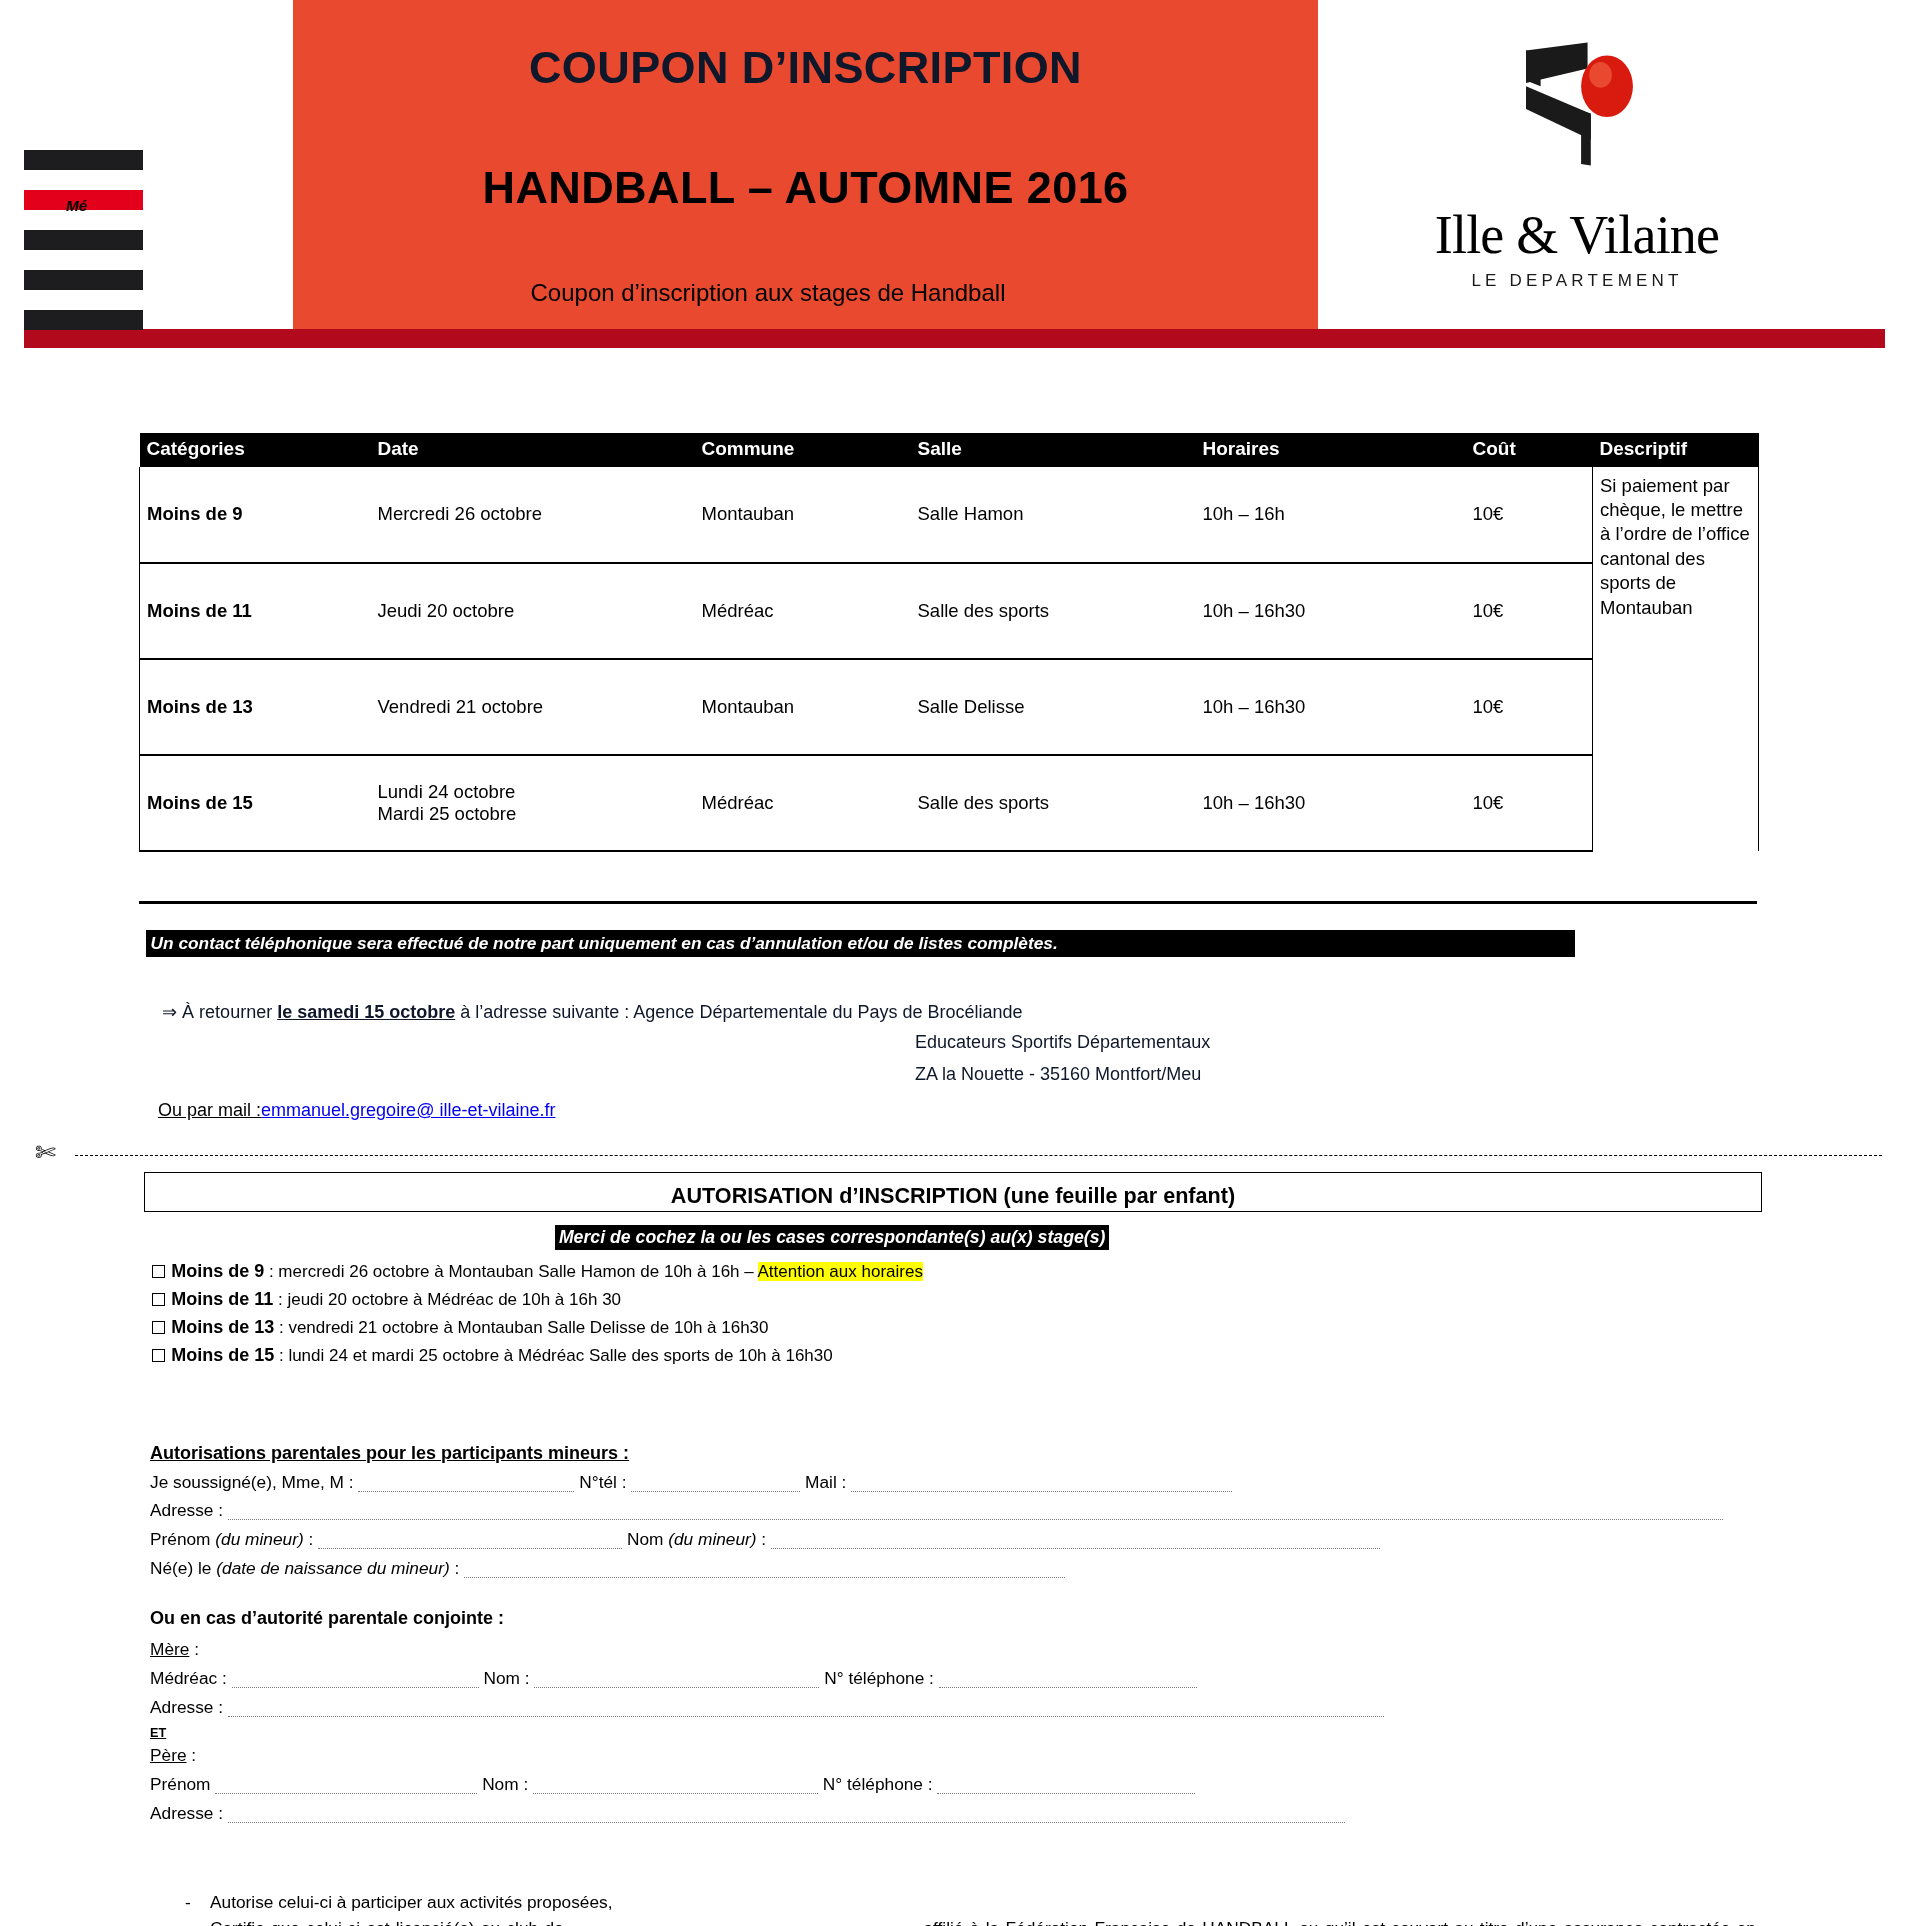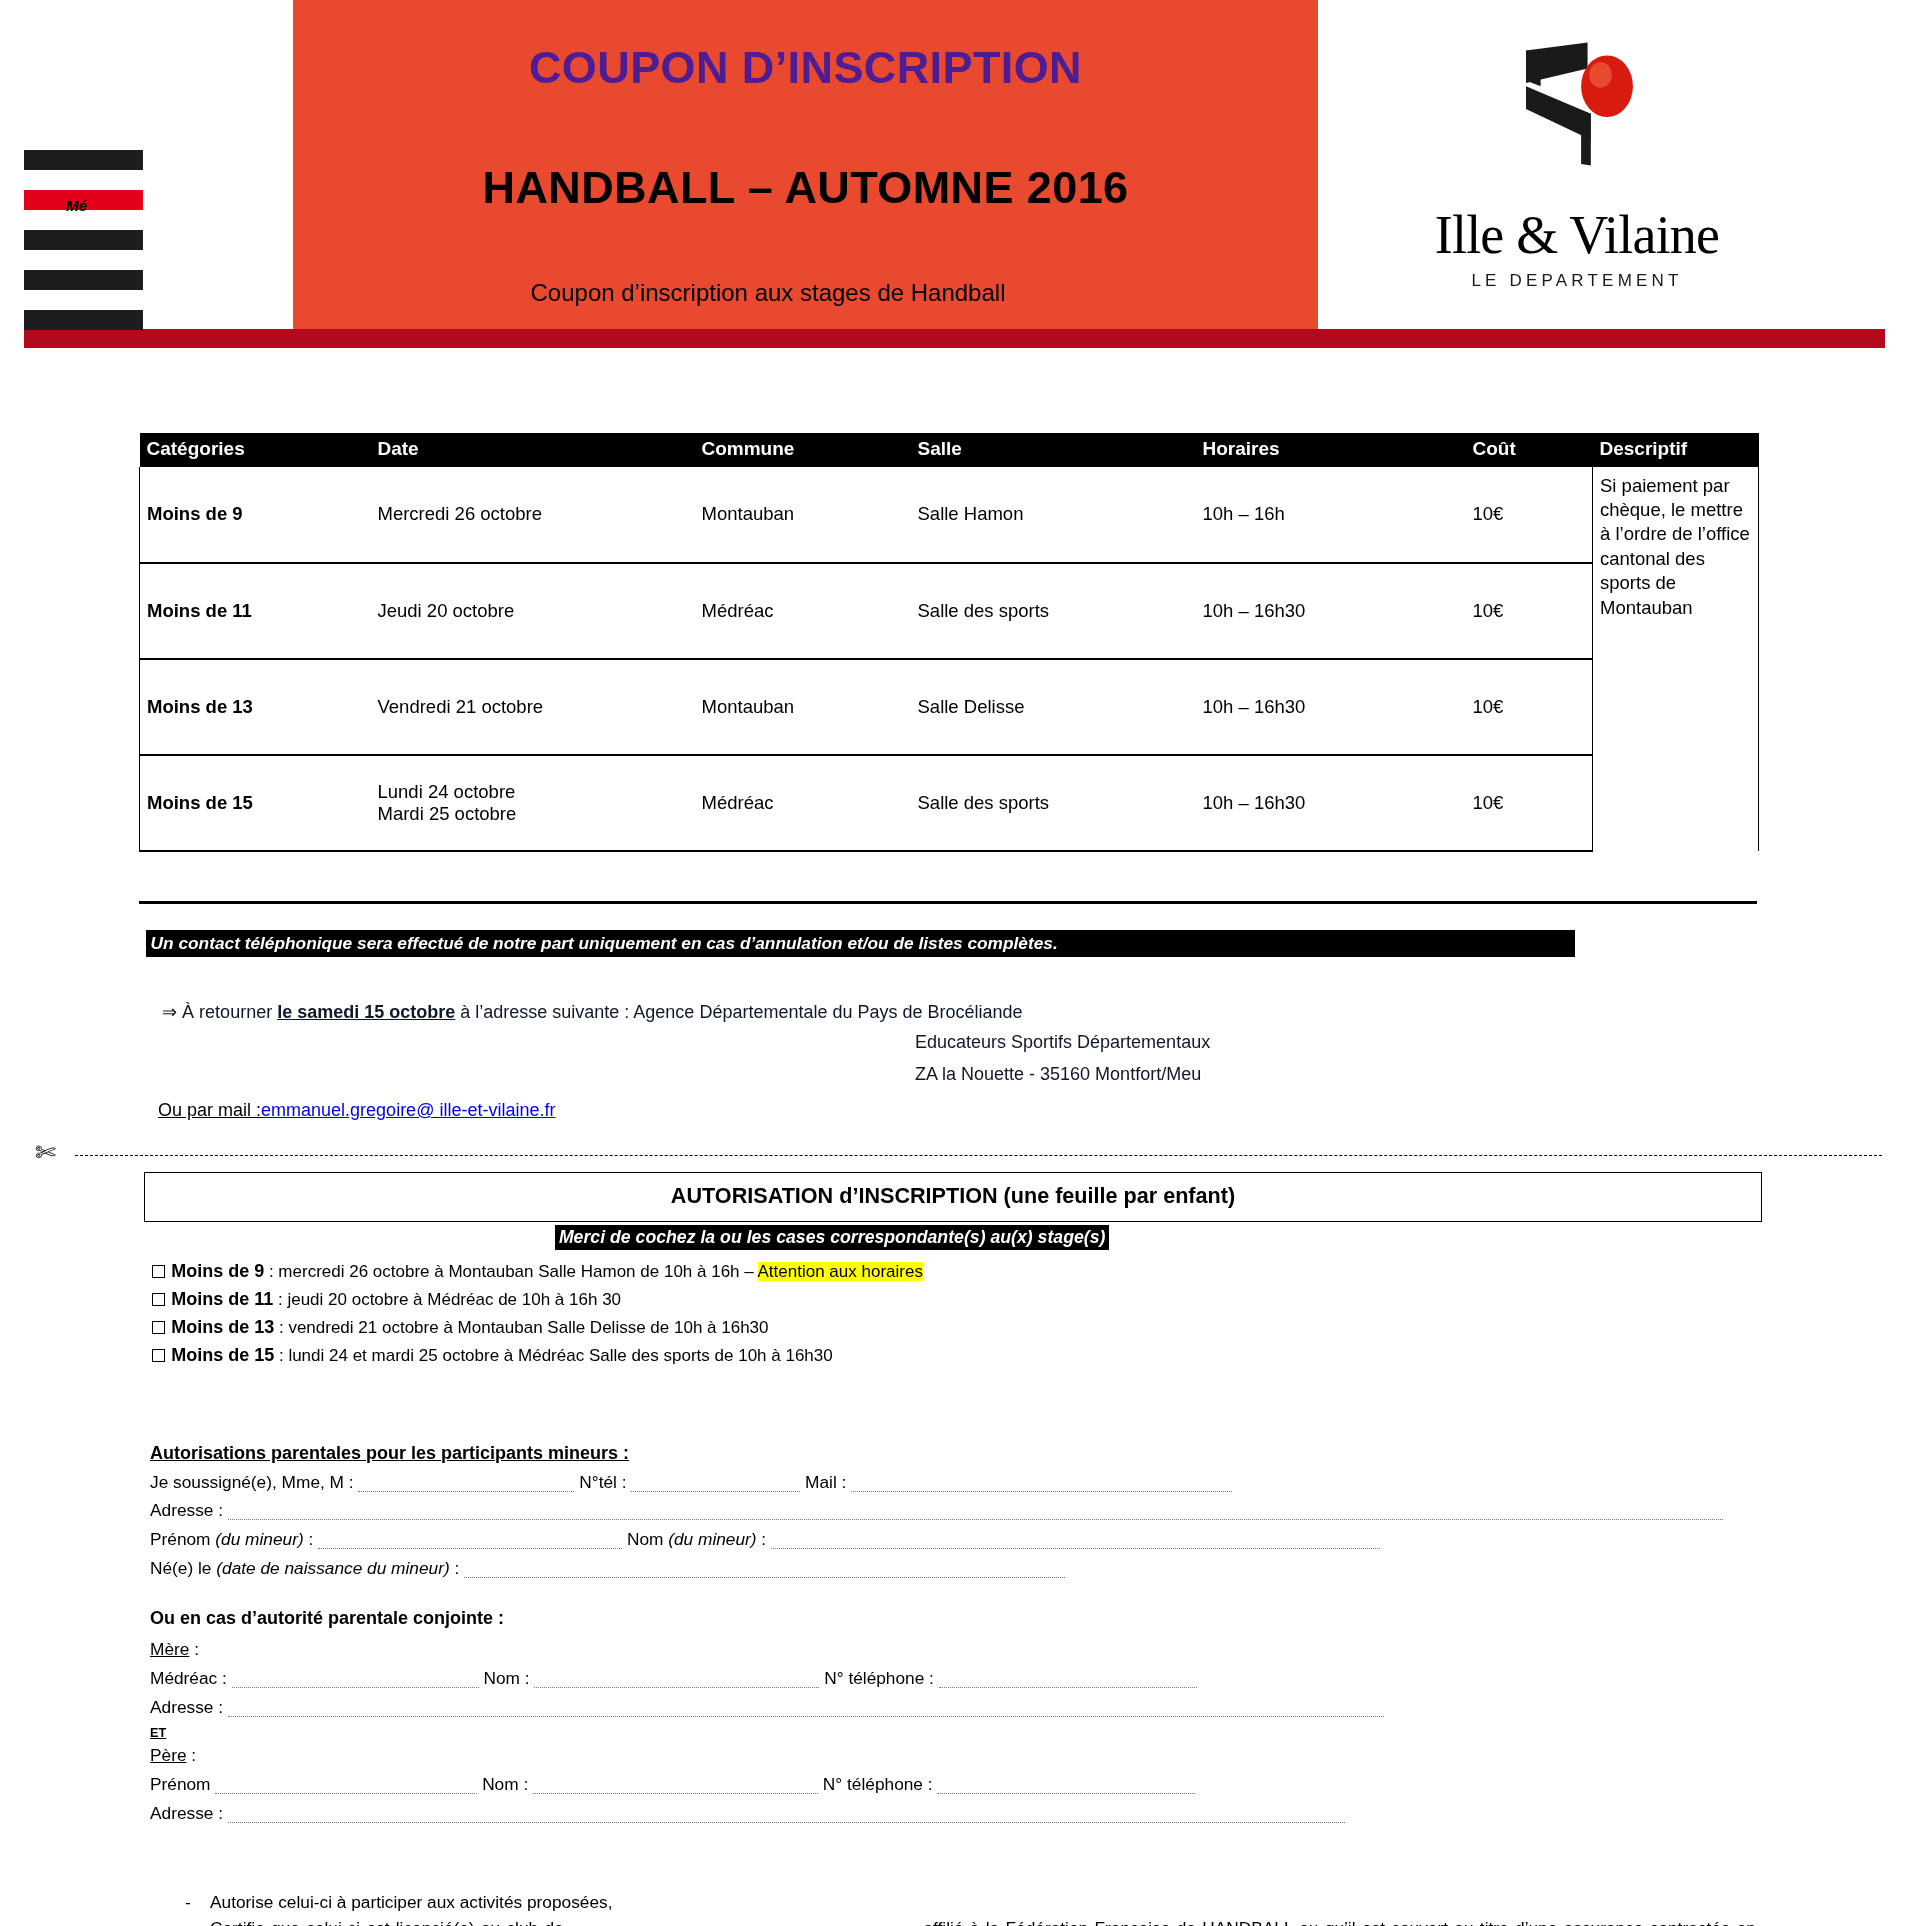--- a/index.html
+++ b/index.html
@@ -53,21 +53,21 @@
   }
 
   .header-title1 {
     position: absolute;
     left: 293px; top: 42px;
     width: 1025px;
     text-align: center;
     font-size: 45px;
     font-weight: bold;
     letter-spacing: 0.4px;
-    color: #4c1d95;
+    color: #0f172a;
   }
   .header-title2 {
     position: absolute;
     left: 293px; top: 162px;
     width: 1025px;
     text-align: center;
     font-size: 45px;
     font-weight: bold;
     letter-spacing: 0.4px;
     color: #000;
@@ -199,21 +199,21 @@
   .cut-dash {
     position: absolute; left: 40px; top: 7.7px;
     width: 1807px;
     border-top: 1.9px dashed #000;
   }
 
   
   .auth-box {
     position: absolute;
     left: 144px; top: 1172px;
-    width: 1618px; height: 50px;
+    width: 1618px; height: 40px;
     border: 1.9px solid #000;
   }
   .auth-box-title {
     width: 100%;
     text-align: center;
     font-size: 21.6px;
     font-weight: bold;
     line-height: 46px;
   }
   .auth-sub {

